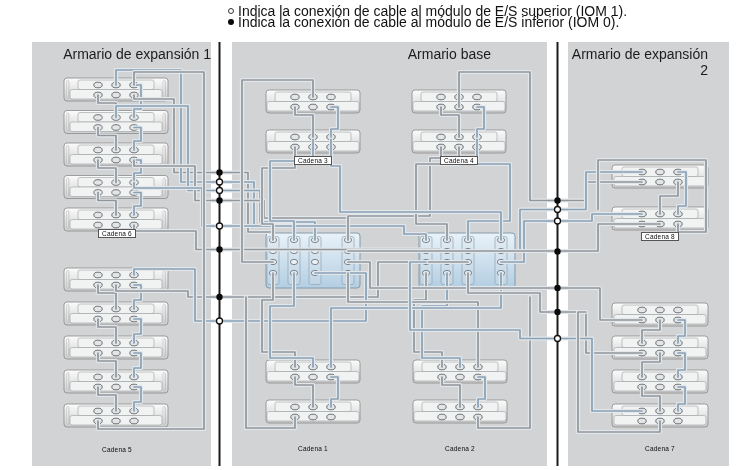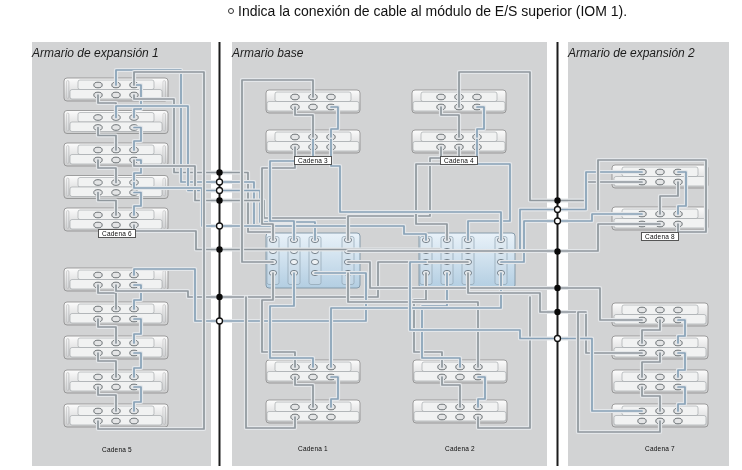--- a/index.html
+++ b/index.html
@@ -4,21 +4,21 @@
 <style>
   html,body{margin:0;padding:0;background:#fff;}
   #stage{position:relative;width:742px;height:470px;background:#fff;overflow:hidden;
          font-family:"Liberation Sans",sans-serif;}
   #diagram-svg{position:absolute;left:0;top:0;}
   .legend-row{position:absolute;display:flex;align-items:center;gap:4px;
               font-size:14px;color:#111;white-space:nowrap;}
   .legend-marker{width:6px;height:6px;border-radius:50%;flex:0 0 auto;}
   .legend-marker.open{background:#fff;border:1.2px solid #333;box-sizing:border-box;}
   .legend-marker.filled{background:#0a0a0a;}
-  .panel-title{position:absolute;font-size:12px;color:#1c1c1c;text-align:left;font-style:italic;}
+  .panel-title{position:absolute;font-size:14px;color:#1c1c1c;text-align:right;}
   .cadena-label{position:absolute;width:90px;text-align:center;font-size:6.5px;
                 color:#0a0a0a;letter-spacing:0.2px;}
   .cadena-label span{padding:0 3px;}
   .cadena-label.boxed span{background:#fff;border:0.5px solid #555;}
 </style>
 </head>
 <body>
 
 <div id="stage">
   <svg id="diagram-svg" width="742" height="470" viewBox="0 0 742 470">
@@ -555,20 +555,24 @@
         <circle cx="557.5" cy="288" r="3.2" fill="#0a0a0a"></circle>
         <circle cx="557.5" cy="312" r="3.2" fill="#0a0a0a"></circle>
         <circle cx="557.5" cy="338.5" r="3" fill="#ffffff" stroke="#111111" stroke-width="1.3"></circle>
       </g>
   </svg>
 
   <div class="legend-row" style="left:228px;top:3px;">
     <span class="legend-marker open"></span>
     <span>Indica la conexión de cable al módulo de E/S superior (IOM 1).</span>
   </div>
+  <div class="legend-row" style="left:228px;top:14px;">
+    <span class="legend-marker filled"></span>
+    <span>Indica la conexión de cable al módulo de E/S inferior (IOM 0).</span>
+  </div>
 
   <div class="panel-title" style="left:32px;top:46px;width:179px;">Armario de expansión 1</div>
   <div class="panel-title" style="left:232px;top:46px;width:259px;">Armario base</div>
   <div class="panel-title" style="left:568px;top:46px;width:140px;">Armario de expansión 2</div>
 
   <div id="labels-layer">
       <div class="cadena-label boxed" style="left: 72px; top: 230px;"><span>Cadena 6</span></div>
       <div class="cadena-label" style="left: 72px; top: 446px;"><span>Cadena 5</span></div>
       <div class="cadena-label boxed" style="left: 268px; top: 157px;"><span>Cadena 3</span></div>
       <div class="cadena-label boxed" style="left: 414px; top: 157px;"><span>Cadena 4</span></div>

